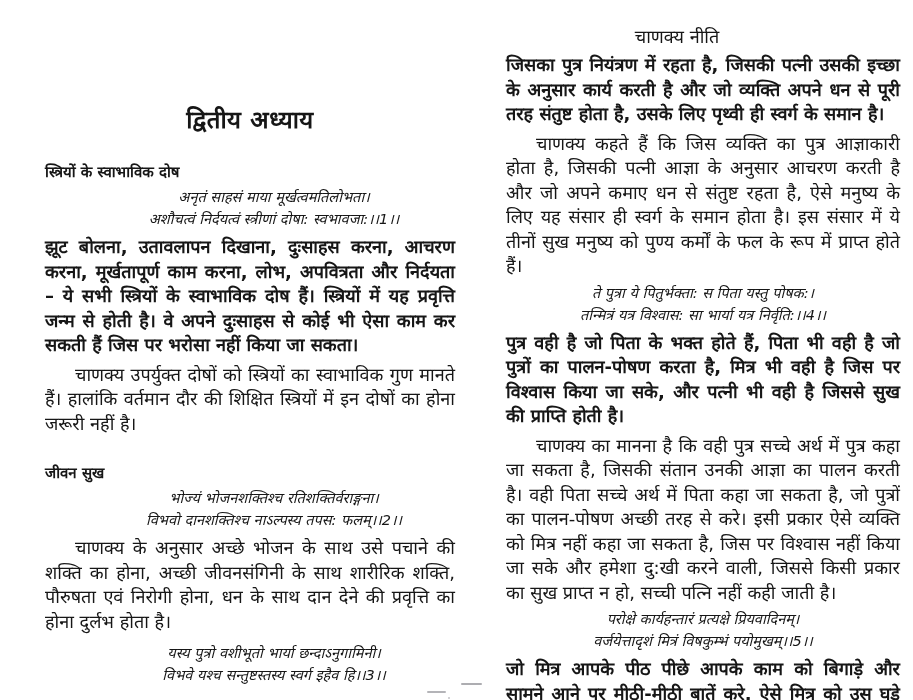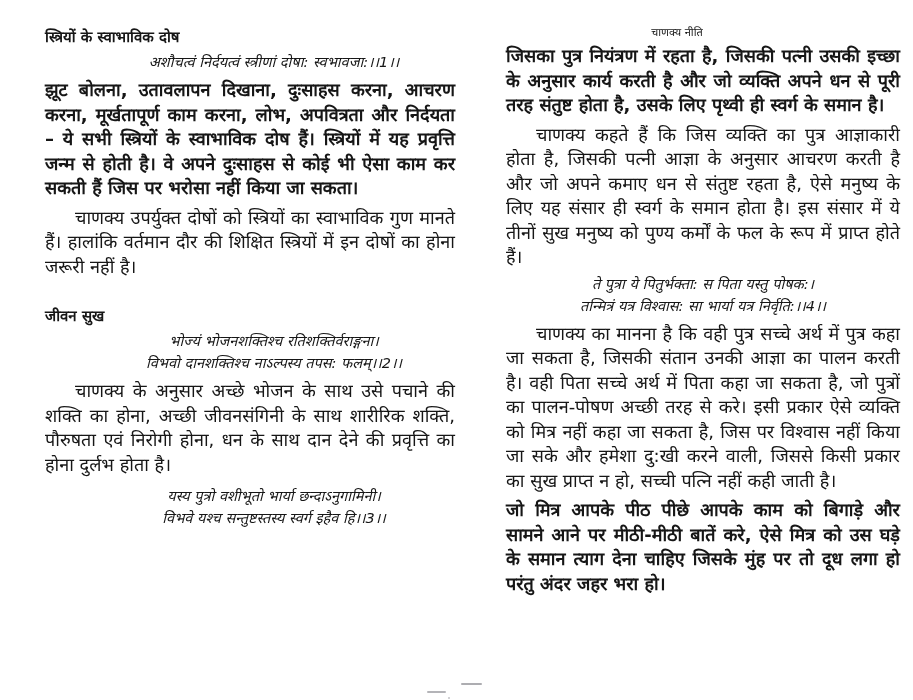--- a/index.html
+++ b/index.html
@@ -18,21 +18,21 @@
   .chapter-title {
     margin: 102px 0 0 0;
     text-align: center;
     font-size: 24px;
     font-weight: 700;
     letter-spacing: 0.5px;
   }
   .running-header {
     margin: 24px 52px 0 0;
     text-align: center;
-    font-size: 11px;
+    font-size: 18px;
     font-weight: 400;
   }
   .section-heading {
     margin: 26px 0 2px 0;
     font-size: 15px;
     font-weight: 700;
     line-height: 22px;
   }
   .page-right .section-heading { margin-top: 10px; }
   .verse {
@@ -55,23 +55,25 @@
   .closing-verse { margin-top: 8px; }
   .artifact { position: absolute; border-radius: 1px; }
   .artifact-dash-1 { left: 461px; top: 683px; width: 21px; height: 2px; background: #adadb1; }
   .artifact-dash-2 { left: 427px; top: 691px; width: 19px; height: 2px; background: #b4b4b8; }
   .artifact-dot    { left: 448px; top: 697px; width: 2px;  height: 2px; background: #c3c3c7; }
 </style>
 </head>
 <body>
 
 <div class="page page-left">
+  <h1 class="chapter-title">द्वितीय अध्याय</h1>
 
   <h2 class="section-heading">स्त्रियों के स्वाभाविक दोष</h2>
   <div class="verse">
+    <div class="verse-line">अनृतं साहसं माया मूर्खत्वमतिलोभता।</div>
     <div class="verse-line">अशौचत्वं निर्दयत्वं स्त्रीणां दोषा: स्वभावजा:।।1।।</div>
   </div>
   <p class="meaning">झूट बोलना, उतावलापन दिखाना, दुःसाहस करना, आचरण करना, मूर्खतापूर्ण काम करना, लोभ, अपवित्रता और निर्दयता – ये सभी स्त्रियों के स्वाभाविक दोष हैं। स्त्रियों में यह प्रवृत्ति जन्म से होती है। वे अपने दुःसाहस से कोई भी ऐसा काम कर सकती हैं जिस पर भरोसा नहीं किया जा सकता।</p>
   <p class="commentary">चाणक्य उपर्युक्त दोषों को स्त्रियों का स्वाभाविक गुण मानते हैं। हालांकि वर्तमान दौर की शिक्षित स्त्रियों में इन दोषों का होना जरूरी नहीं है।</p>
 
   <h2 class="section-heading">जीवन सुख</h2>
   <div class="verse">
     <div class="verse-line">भोज्यं भोजनशक्तिश्च रतिशक्तिर्वराङ्गना।</div>
     <div class="verse-line">विभवो दानशक्तिश्च नाऽल्पस्य तपस: फलम्।।2।।</div>
   </div>
@@ -85,21 +87,26 @@
 <div class="page page-right">
   <div class="running-header">चाणक्य नीति</div>
 
   <p class="meaning">जिसका पुत्र नियंत्रण में रहता है, जिसकी पत्नी उसकी इच्छा के अनुसार कार्य करती है और जो व्यक्ति अपने धन से पूरी तरह संतुष्ट होता है, उसके लिए पृथ्वी ही स्वर्ग के समान है।</p>
   <p class="commentary">चाणक्य कहते हैं कि जिस व्यक्ति का पुत्र आज्ञाकारी होता है, जिसकी पत्नी आज्ञा के अनुसार आचरण करती है और जो अपने कमाए धन से संतुष्ट रहता है, ऐसे मनुष्य के लिए यह संसार ही स्वर्ग के समान होता है। इस संसार में ये तीनों सुख मनुष्य को पुण्य कर्मों के फल के रूप में प्राप्त होते हैं।</p>
 
   <div class="verse">
     <div class="verse-line">ते पुत्रा ये पितुर्भक्ता: स पिता यस्तु पोषक:।</div>
     <div class="verse-line">तन्मित्रं यत्र विश्वास: सा भार्या यत्र निर्वृति:।।4।।</div>
   </div>
+  <p class="meaning">पुत्र वही है जो पिता के भक्त होते हैं, पिता भी वही है जो पुत्रों का पालन-पोषण करता है, मित्र भी वही है जिस पर विश्वास किया जा सके, और पत्नी भी वही है जिससे सुख की प्राप्ति होती है।</p>
   <p class="commentary">चाणक्य का मानना है कि वही पुत्र सच्चे अर्थ में पुत्र कहा जा सकता है, जिसकी संतान उनकी आज्ञा का पालन करती है। वही पिता सच्चे अर्थ में पिता कहा जा सकता है, जो पुत्रों का पालन-पोषण अच्छी तरह से करे। इसी प्रकार ऐसे व्यक्ति को मित्र नहीं कहा जा सकता है, जिस पर विश्वास नहीं किया जा सके और हमेशा दु:खी करने वाली, जिससे किसी प्रकार का सुख प्राप्त न हो, सच्ची पत्नि नहीं कही जाती है।</p>
 
+  <div class="verse">
+    <div class="verse-line">परोक्षे कार्यहन्तारं प्रत्यक्षे प्रियवादिनम्।</div>
+    <div class="verse-line">वर्जयेत्तादृशं मित्रं विषकुम्भं पयोमुखम्।।5।।</div>
+  </div>
   <p class="meaning">जो मित्र आपके पीठ पीछे आपके काम को बिगाड़े और सामने आने पर मीठी-मीठी बातें करे, ऐसे मित्र को उस घड़े के समान त्याग देना चाहिए जिसके मुंह पर तो दूध लगा हो परंतु अंदर जहर भरा हो।</p>
 
 </div>
 
 <div class="artifact artifact-dash-1"></div>
 <div class="artifact artifact-dash-2"></div>
 <div class="artifact artifact-dot"></div>
 
 </body></html>

